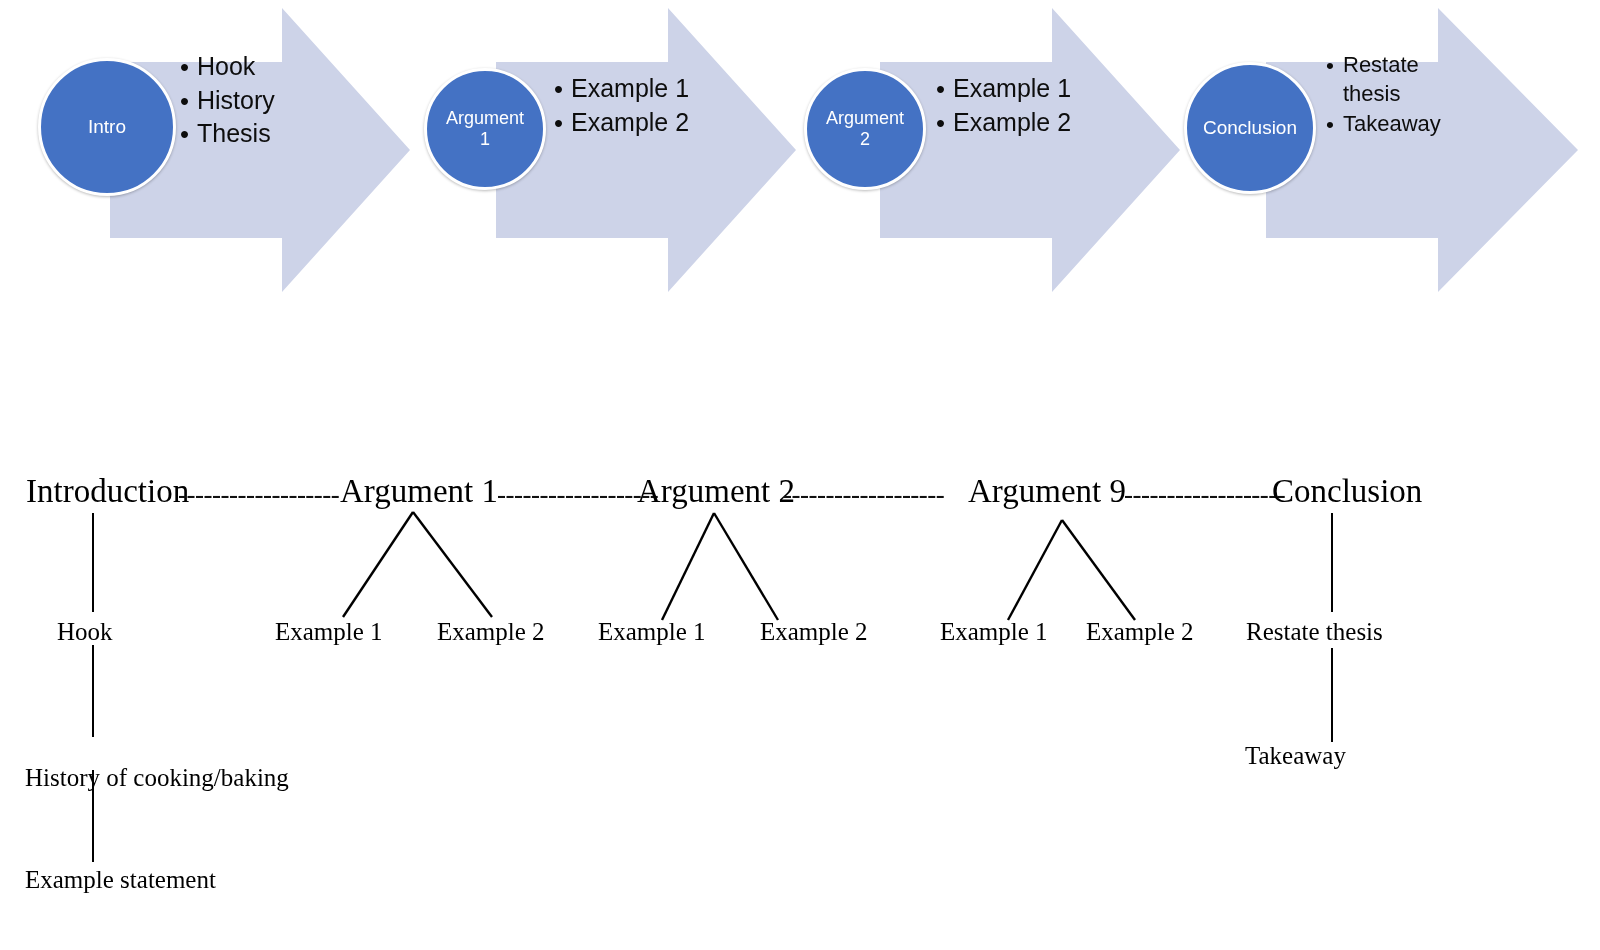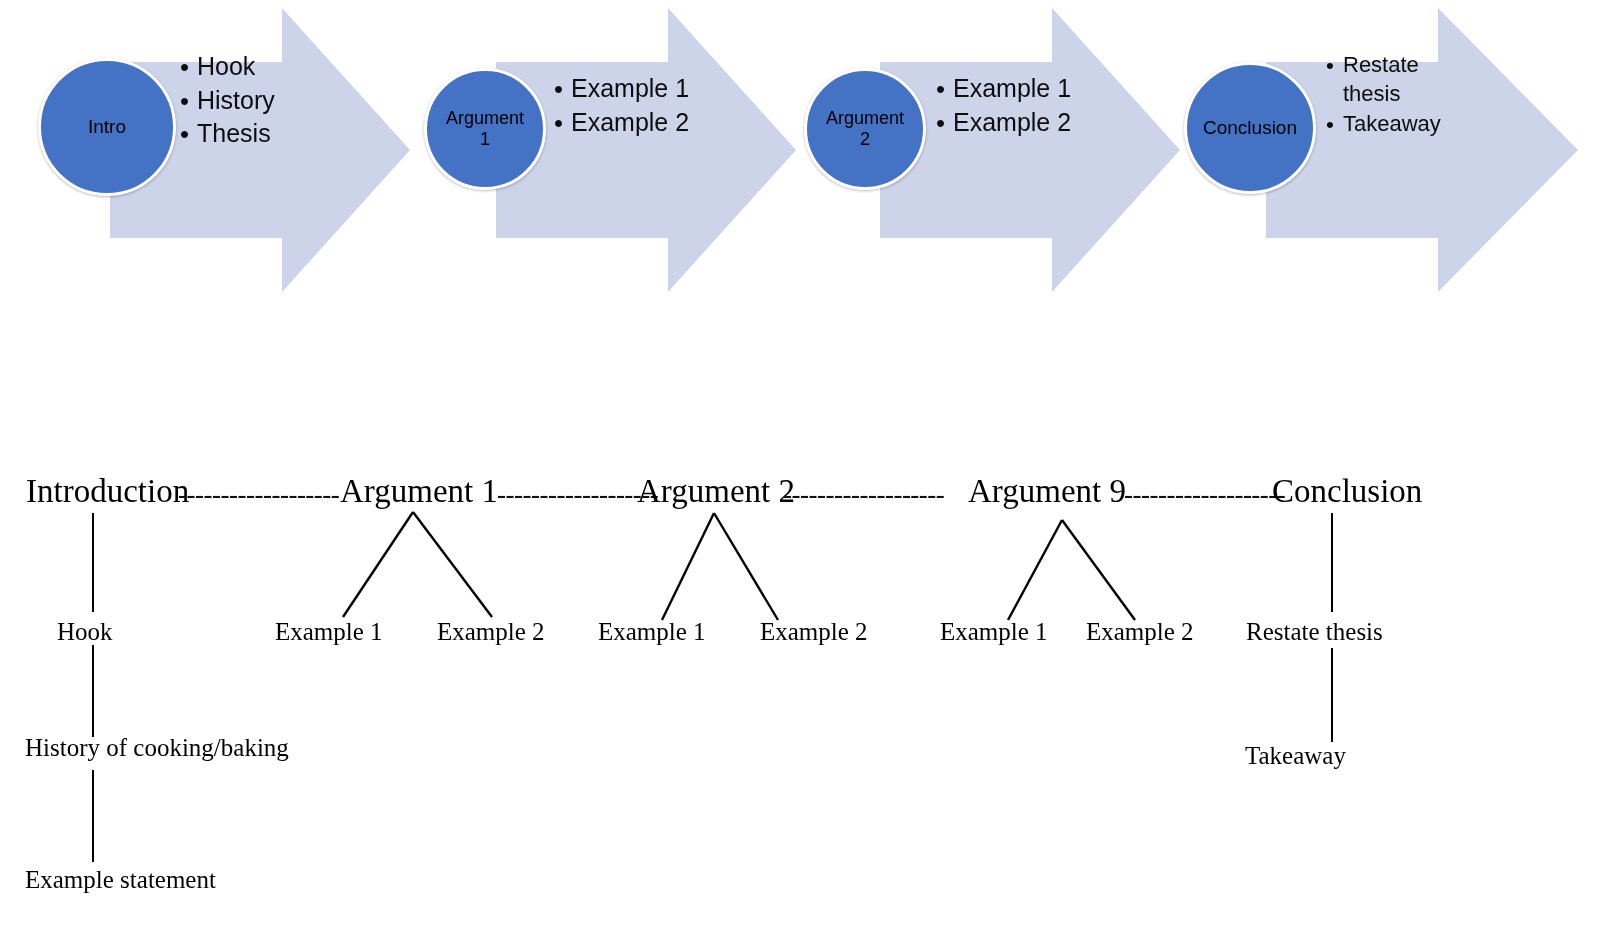--- a/index.html
+++ b/index.html
@@ -16,21 +16,21 @@
   .proc-row{position:absolute;left:0;top:0;width:1600px;height:320px;}
   .step{position:absolute;top:0;width:400px;height:300px;}
   .step .arrow-svg{position:absolute;left:0;top:0;}
   .circle{
     position:absolute;
     border-radius:50%;
     background:#4472C4;
     border:3px solid #ffffff;
     box-sizing:border-box;
     display:flex;align-items:center;justify-content:center;
-    color:#000000;
+    color:#ffffff;
     text-align:center;
     line-height:1.15;
     box-shadow:0 1px 3px rgba(0,0,0,0.28);
     z-index:3;
   }
   .bullets{
     position:absolute;
     z-index:4;
     color:#0d0d0d;
     line-height:1.34;
@@ -156,19 +156,19 @@
 
     <div class="tnode lvl2" style="left:57px;top:618px;">Hook</div>
     <div class="tnode lvl2" style="left:275px;top:618px;">Example 1</div>
     <div class="tnode lvl2" style="left:437px;top:618px;">Example 2</div>
     <div class="tnode lvl2" style="left:598px;top:618px;">Example 1</div>
     <div class="tnode lvl2" style="left:760px;top:618px;">Example 2</div>
     <div class="tnode lvl2" style="left:940px;top:618px;">Example 1</div>
     <div class="tnode lvl2" style="left:1086px;top:618px;">Example 2</div>
     <div class="tnode lvl2" style="left:1246px;top:618px;">Restate thesis</div>
 
-    <div class="tnode lvl2" style="left:25px;top:734px;">History of cooking/baking</div>
+    <div class="tnode lvl2" style="left:25px;top:764px;">History of cooking/baking</div>
     <div class="tnode lvl2" style="left:1245px;top:742px;">Takeaway</div>
 
     <div class="tnode lvl2" style="left:25px;top:866px;">Example statement</div>
 
   </div>
 </div>
 
 </body></html>

